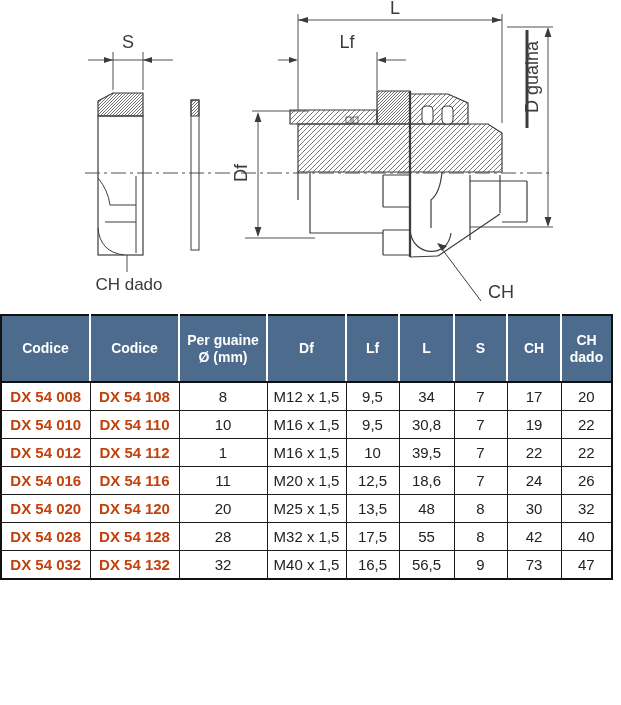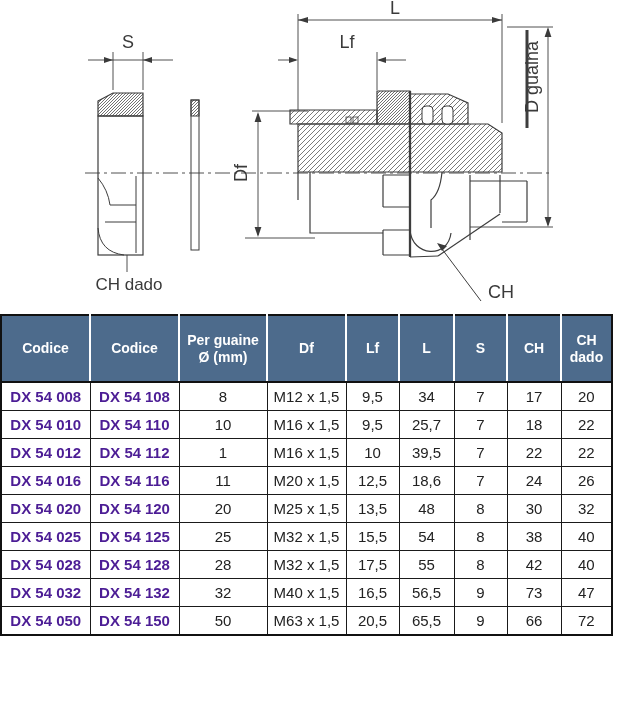--- a/index.html
+++ b/index.html
@@ -14,21 +14,21 @@
   table.spec th{
     background:#4d6b8c;color:#fff;font-weight:bold;font-size:14px;
     height:61px;border-left:2px solid #fff;border-bottom:2px solid #111;
     padding:2px 3px;line-height:1.18;text-align:center;vertical-align:middle;
   }
   table.spec th:first-child{border-left:none;}
   table.spec td{
     border:1px solid #1a1a1a;text-align:center;vertical-align:middle;
     font-size:15px;color:#222;height:27px;padding:0 2px;background:#fff;
   }
-  table.spec td.bold{font-weight:bold;color:#4c1d95;}
+  table.spec td.bold{font-weight:bold;color:#c2410c;}
 </style>
 </head>
 <body>
 
 <div class="page">
 
   <div class="drawing-area">
     <svg width="621" height="314" viewBox="0 0 621 314" xmlns="http://www.w3.org/2000/svg">
       <defs>
         <pattern id="hatch" patternUnits="userSpaceOnUse" width="5" height="5">
@@ -177,23 +177,23 @@
             <td>7</td>
             <td>17</td>
             <td>20</td>
           </tr>
           <tr>
             <td class="bold">DX 54 010</td>
             <td class="bold">DX 54 110</td>
             <td>10</td>
             <td>M16 x 1,5</td>
             <td>9,5</td>
-            <td>25,7</td>
-            <td>7</td>
-            <td>18</td>
+            <td>30,8</td>
+            <td>7</td>
+            <td>19</td>
             <td>22</td>
           </tr>
           <tr>
             <td class="bold">DX 54 012</td>
             <td class="bold">DX 54 112</td>
             <td>1</td>
             <td>M16 x 1,5</td>
             <td>10</td>
             <td>39,5</td>
             <td>7</td>
@@ -216,31 +216,20 @@
             <td class="bold">DX 54 120</td>
             <td>20</td>
             <td>M25 x 1,5</td>
             <td>13,5</td>
             <td>48</td>
             <td>8</td>
             <td>30</td>
             <td>32</td>
           </tr>
           <tr>
-            <td class="bold">DX 54 025</td>
-            <td class="bold">DX 54 125</td>
-            <td>25</td>
-            <td>M32 x 1,5</td>
-            <td>15,5</td>
-            <td>54</td>
-            <td>8</td>
-            <td>38</td>
-            <td>40</td>
-          </tr>
-          <tr>
             <td class="bold">DX 54 028</td>
             <td class="bold">DX 54 128</td>
             <td>28</td>
             <td>M32 x 1,5</td>
             <td>17,5</td>
             <td>55</td>
             <td>8</td>
             <td>42</td>
             <td>40</td>
           </tr>
@@ -248,28 +237,17 @@
             <td class="bold">DX 54 032</td>
             <td class="bold">DX 54 132</td>
             <td>32</td>
             <td>M40 x 1,5</td>
             <td>16,5</td>
             <td>56,5</td>
             <td>9</td>
             <td>73</td>
             <td>47</td>
           </tr>
-          <tr>
-            <td class="bold">DX 54 050</td>
-            <td class="bold">DX 54 150</td>
-            <td>50</td>
-            <td>M63 x 1,5</td>
-            <td>20,5</td>
-            <td>65,5</td>
-            <td>9</td>
-            <td>66</td>
-            <td>72</td>
-          </tr>
         </tbody>
     </table>
   </div>
 
 </div>
 
 </body></html>

